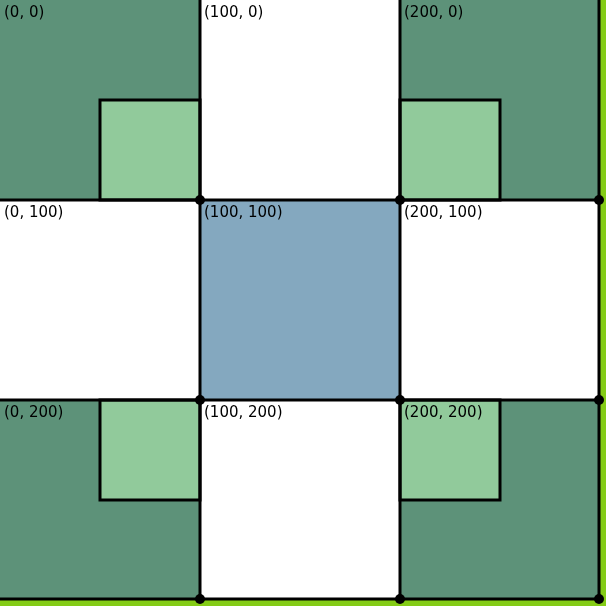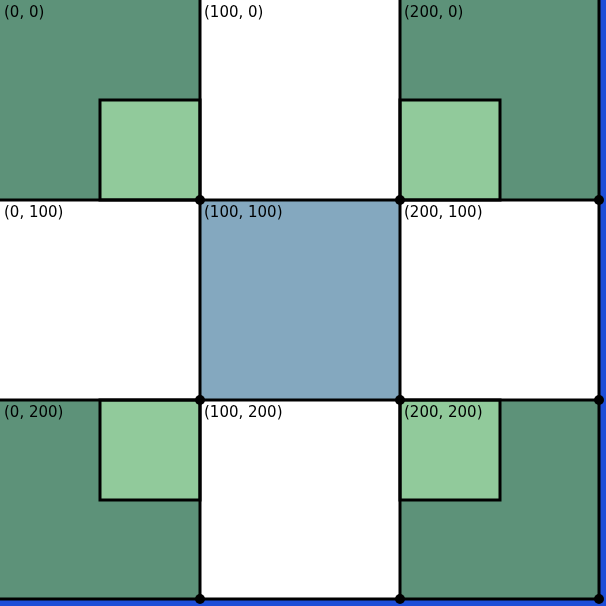--- a/index.html
+++ b/index.html
@@ -4,21 +4,21 @@
 <style>
   html, body {
     margin: 0;
     padding: 0;
     background: #ffffff;
   }
   .figure-wrap {
     position: relative;
     width: 606px;
     height: 606px;
-    background: #1d4ed8;
+    background: #84cc16;
     overflow: hidden;
   }
   svg { display: block; }
   .cell-label {
     font-family: "DejaVu Sans", "Liberation Sans", sans-serif;
     font-size: 15px;
     fill: #000000;
   }
   .grid-line {
     stroke: #000000;

